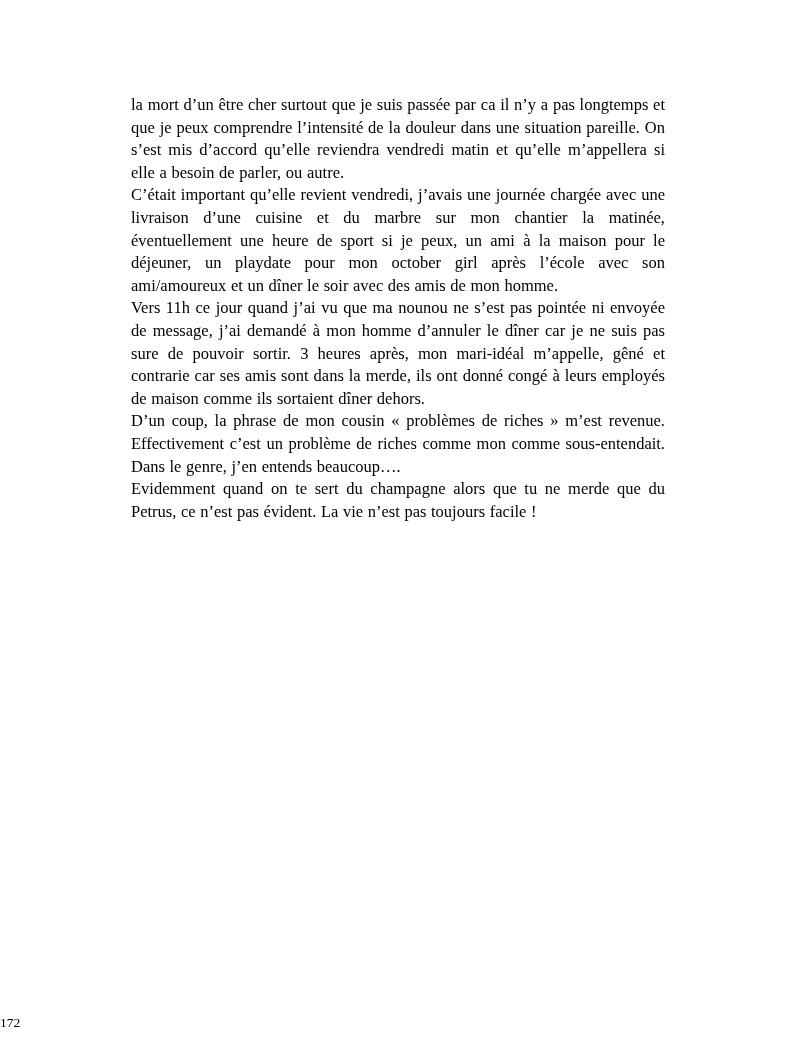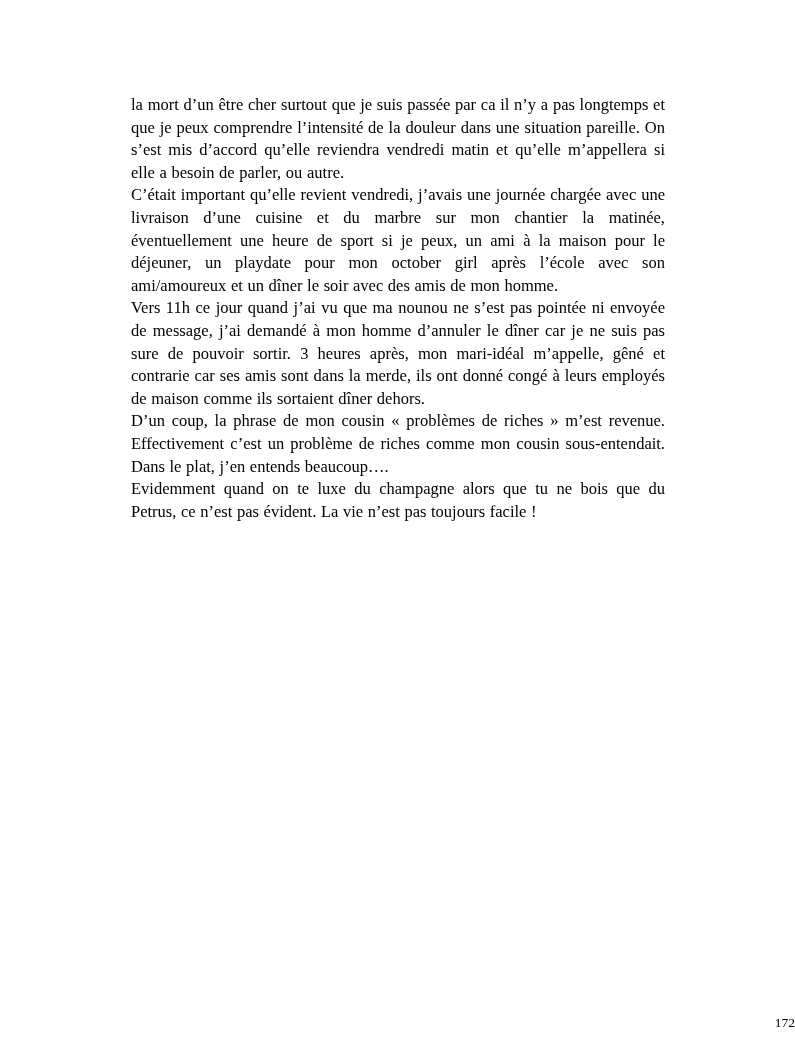--- a/index.html
+++ b/index.html
@@ -27,30 +27,30 @@
     color: #000000;
     text-align: justify;
     text-justify: inter-word;
     word-spacing: 0.5px;
   }
   .page-number {
     position: absolute;
     bottom: 32px;
     left: 0;
     width: 100%;
-    text-align: right;
+    text-align: left;
     font-size: 13.5px;
     color: #000000;
   }
 </style>
 </head>
 <body>
 
 <div class="page">
   <div class="text-block">
     <p>la mort d’un être cher surtout que je suis passée par ca il n’y a pas longtemps et que je peux comprendre l’intensité de la douleur dans une situation pareille. On s’est mis d’accord qu’elle reviendra vendredi matin et qu’elle m’appellera si elle a besoin de parler, ou autre.</p>
     <p>C’était important qu’elle revient vendredi, j’avais une journée chargée avec une livraison d’une cuisine et du marbre sur mon chantier la matinée, éventuellement une heure de sport si je peux, un ami à la maison pour le déjeuner, un playdate pour mon october girl après l’école avec son ami/amoureux et un dîner le soir avec des amis de mon homme.</p>
     <p>Vers 11h ce jour quand j’ai vu que ma nounou ne s’est pas pointée ni envoyée de message, j’ai demandé à mon homme d’annuler le dîner car je ne suis pas sure de pouvoir sortir. 3 heures après, mon mari-idéal m’appelle, gêné et contrarie car ses amis sont dans la merde, ils ont donné congé à leurs employés de maison comme ils sortaient dîner dehors.</p>
-    <p>D’un coup, la phrase de mon cousin « problèmes de riches » m’est revenue. Effectivement c’est un problème de riches comme mon cousin sous-entendait. Dans le plat, j’en entends beaucoup….</p>
-    <p>Evidemment quand on te luxe du champagne alors que tu ne bois que du Petrus, ce n’est pas évident. La vie n’est pas toujours facile !</p>
+    <p>D’un coup, la phrase de mon cousin « problèmes de riches » m’est revenue. Effectivement c’est un problème de riches comme mon comme sous-entendait. Dans le genre, j’en entends beaucoup….</p>
+    <p>Evidemment quand on te sert du champagne alors que tu ne merde que du Petrus, ce n’est pas évident. La vie n’est pas toujours facile !</p>
   </div>
   <div class="page-number">172</div>
 </div>
 
 </body></html>

